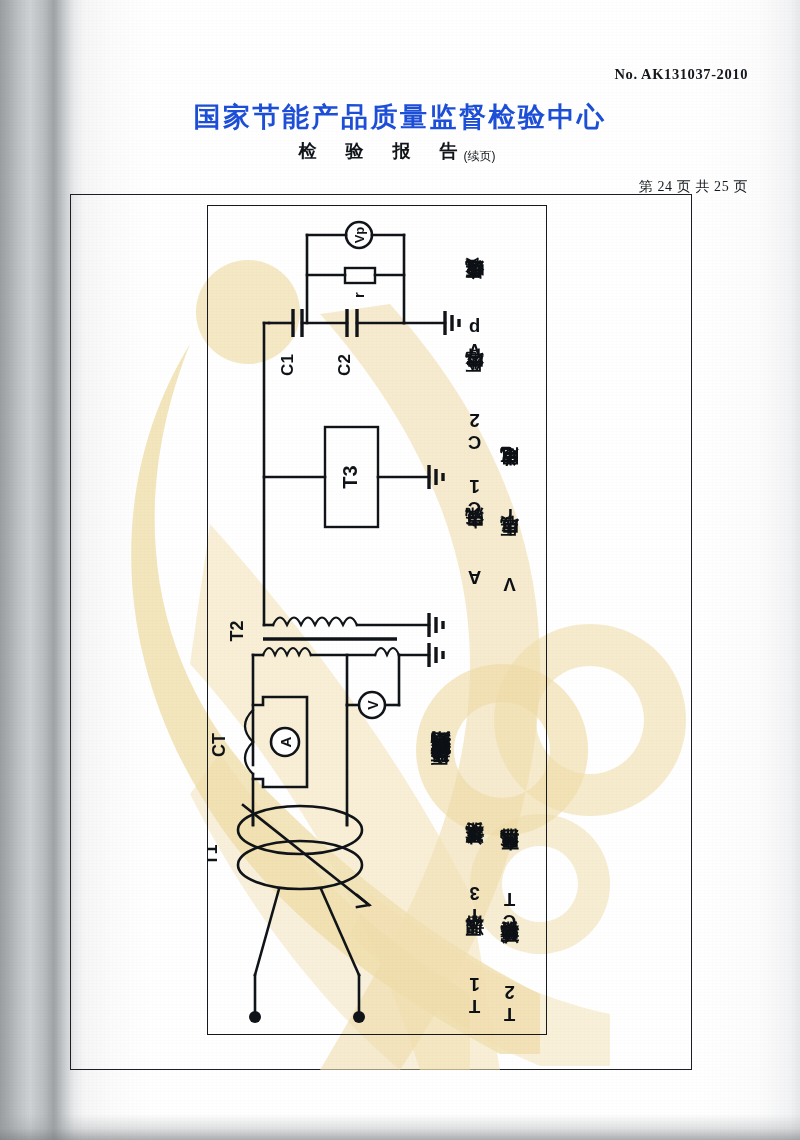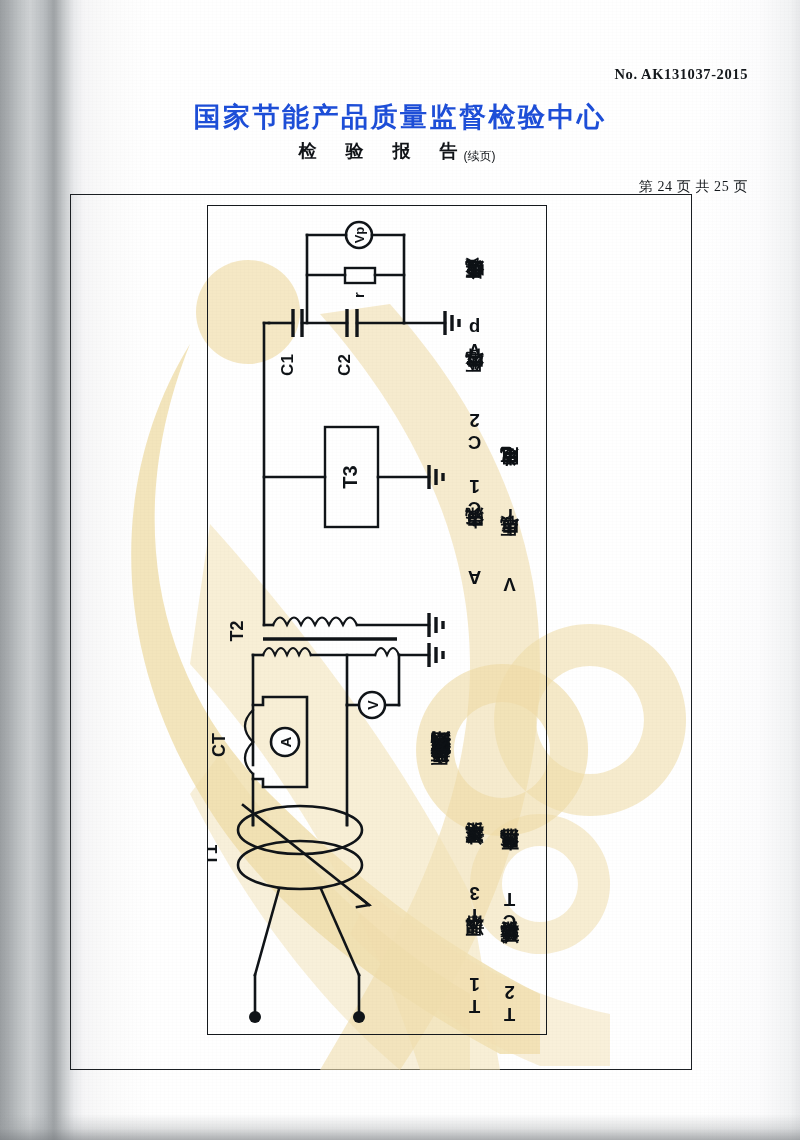--- a/index.html
+++ b/index.html
@@ -126,21 +126,21 @@
   #leg-r1{ left:255px; top:18px; font-size:18.5px; height:365px;}
   #leg-r2{ left:255px; top:422px; font-size:18.5px; height:390px;}
   #leg-r3{ left:290px; top:60px; font-size:18.5px; height:330px;}
   #leg-r4{ left:290px; top:440px; font-size:18.5px; height:380px;}
 </style>
 </head>
 <body>
 
 <div id="page"></div>
 
-<div id="docno">No. AK131037-2015</div>
+<div id="docno">No. AK131037-2010</div>
 
 <div id="title1">国家节能产品质量监督检验中心</div>
 
 <div id="title2wrap">
   <span id="title2">检 验 报 告</span><span id="title2sub">(续页)</span>
 </div>
 
 <div id="pageno">第 24 页  共 25 页</div>
 
 <div id="outerframe"></div>

